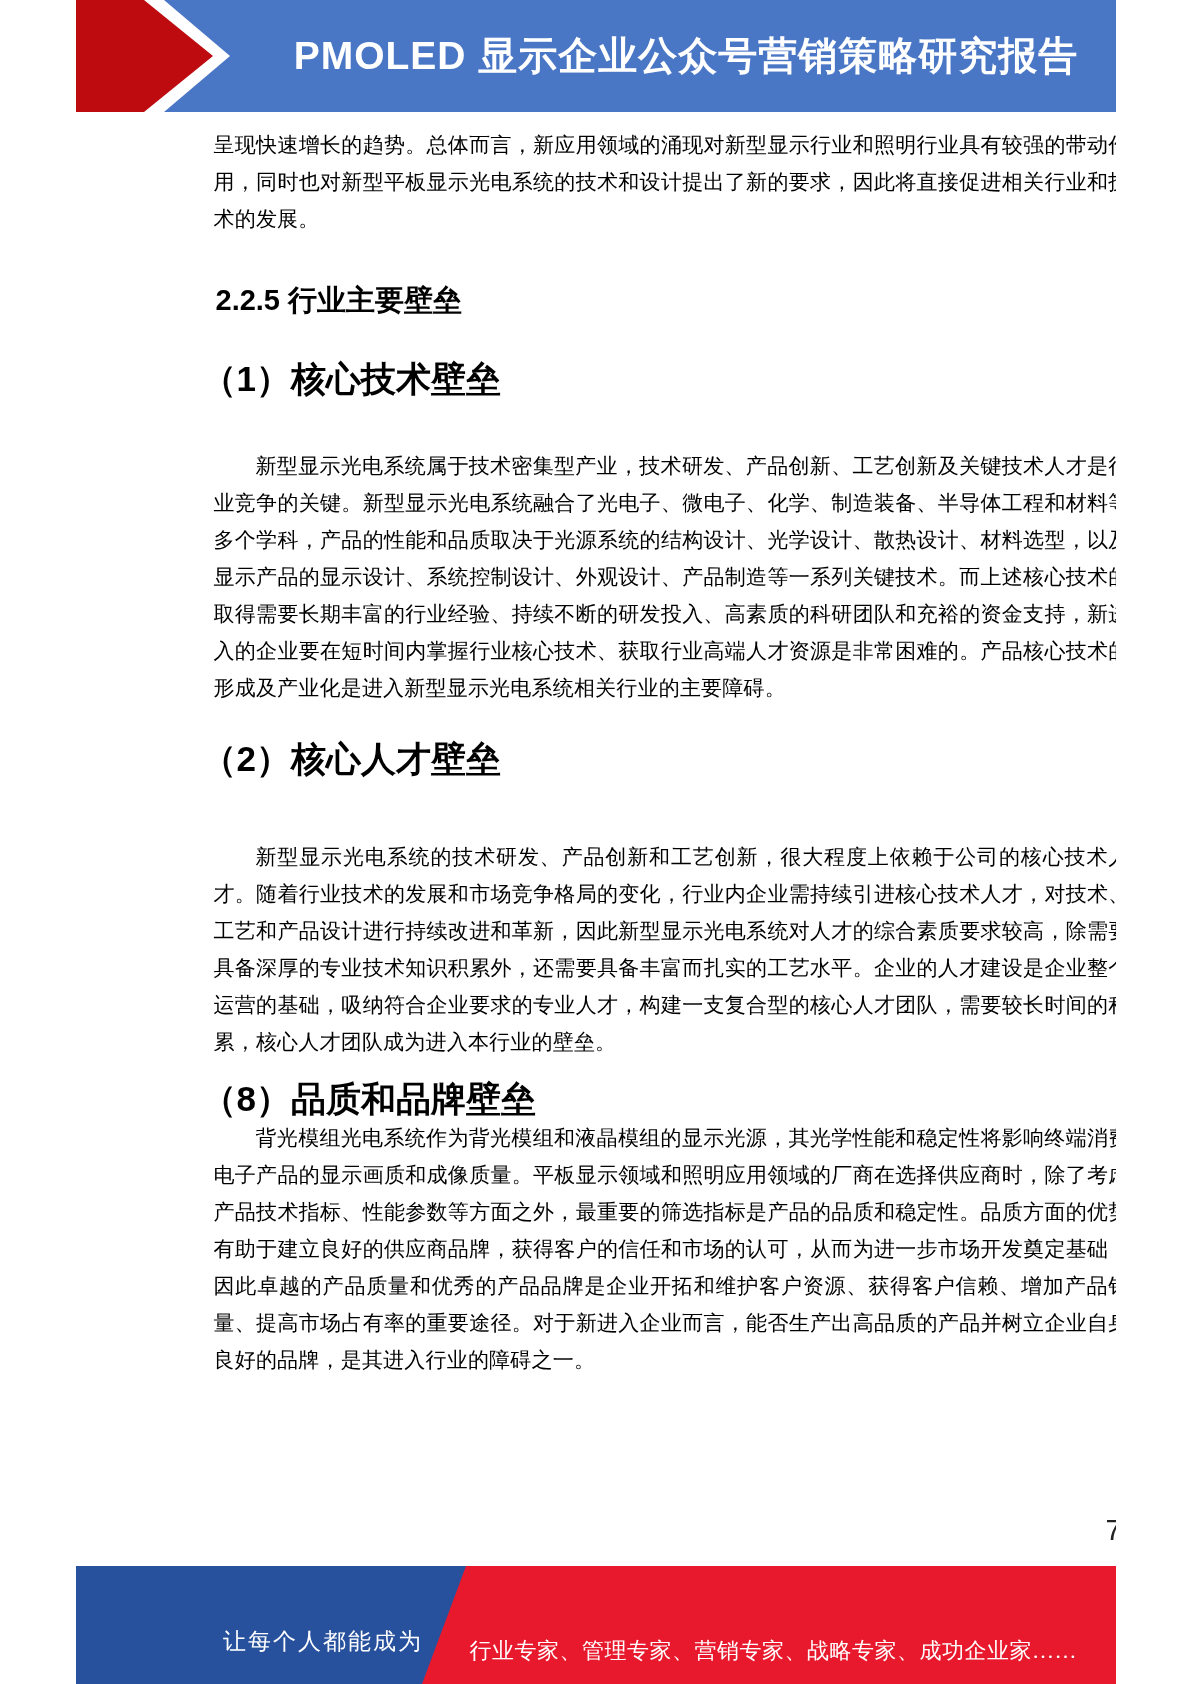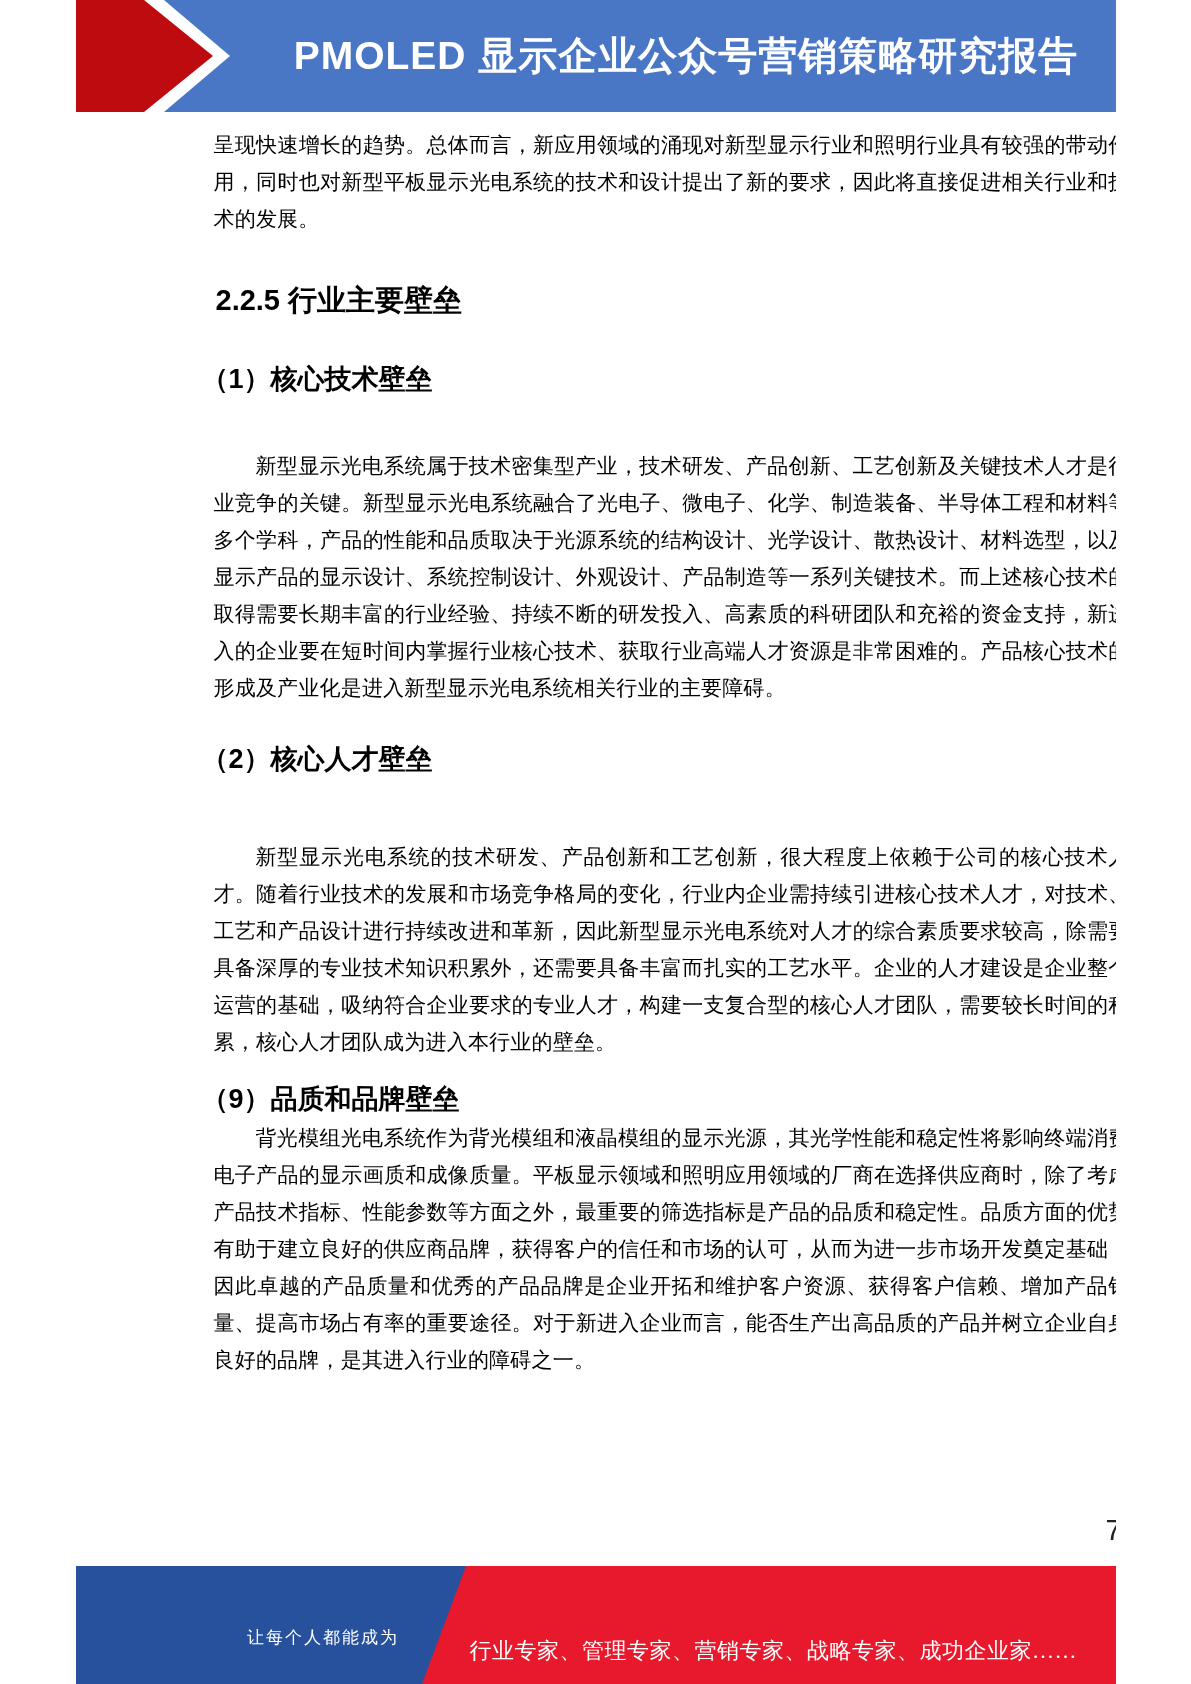--- a/index.html
+++ b/index.html
@@ -55,21 +55,21 @@
     font-size:29px;
     line-height:32px;
     color:#000;
     white-space:nowrap;
   }
   .h-sub{
     position:absolute;left:126px;
     margin:0;
     font-family:"Liberation Sans","DejaVu Sans",sans-serif;
     font-weight:700;
-    font-size:27px;
+    font-size:35px;
     line-height:30px;
     color:#000;
     white-space:nowrap;
   }
   
   .pageno{
     position:absolute;left:1018px;top:1514px;
     width:40px;
     font-family:"Liberation Sans","DejaVu Sans",sans-serif;
     font-size:29px;
@@ -78,21 +78,21 @@
   }
   
   .footer{
     position:absolute;left:0;top:1566px;
     width:1191px;height:118px;
   }
   .footer-svg{position:absolute;left:0;top:0;width:1191px;height:118px;display:block;}
   .footer-left-text{
     position:absolute;left:140px;top:60px;
     width:215px;
-    font-size:17px;
+    font-size:23px;
     letter-spacing:2px;
     color:#ffffff;
     text-align:center;
     white-space:nowrap;
   }
   .footer-right-text{
     position:absolute;left:394px;top:70px;
     font-size:22px;
     letter-spacing:0.5px;
     color:#ffffff;
@@ -117,21 +117,21 @@
   <p class="body-par" style="top:127px;">呈现快速增长的趋势。总体而言，新应用领域的涌现对新型显示行业和照明行业具有较强的带动作用，同时也对新型平板显示光电系统的技术和设计提出了新的要求，因此将直接促进相关行业和技术的发展。</p>
 
   <h2 class="h-num" style="top:284px;">2.2.5 行业主要壁垒</h2>
 
   <h3 class="h-sub" style="top:364px;">（1）核心技术壁垒</h3>
   <p class="body-par indent" style="top:448px;">新型显示光电系统属于技术密集型产业，技术研发、产品创新、工艺创新及关键技术人才是行业竞争的关键。新型显示光电系统融合了光电子、微电子、化学、制造装备、半导体工程和材料等多个学科，产品的性能和品质取决于光源系统的结构设计、光学设计、散热设计、材料选型，以及显示产品的显示设计、系统控制设计、外观设计、产品制造等一系列关键技术。而上述核心技术的取得需要长期丰富的行业经验、持续不断的研发投入、高素质的科研团队和充裕的资金支持，新进入的企业要在短时间内掌握行业核心技术、获取行业高端人才资源是非常困难的。产品核心技术的形成及产业化是进入新型显示光电系统相关行业的主要障碍。</p>
 
   <h3 class="h-sub" style="top:744px;">（2）核心人才壁垒</h3>
   <p class="body-par indent" style="top:827px;margin-top:12px;">新型显示光电系统的技术研发、产品创新和工艺创新，很大程度上依赖于公司的核心技术人才。随着行业技术的发展和市场竞争格局的变化，行业内企业需持续引进核心技术人才，对技术、工艺和产品设计进行持续改进和革新，因此新型显示光电系统对人才的综合素质要求较高，除需要具备深厚的专业技术知识积累外，还需要具备丰富而扎实的工艺水平。企业的人才建设是企业整个运营的基础，吸纳符合企业要求的专业人才，构建一支复合型的核心人才团队，需要较长时间的积累，核心人才团队成为进入本行业的壁垒。</p>
 
-  <h3 class="h-sub" style="top:1084px;">（9）品质和品牌壁垒</h3>
+  <h3 class="h-sub" style="top:1084px;">（8）品质和品牌壁垒</h3>
   <p class="body-par indent" style="top:1120px;">背光模组光电系统作为背光模组和液晶模组的显示光源，其光学性能和稳定性将影响终端消费电子产品的显示画质和成像质量。平板显示领域和照明应用领域的厂商在选择供应商时，除了考虑产品技术指标、性能参数等方面之外，最重要的筛选指标是产品的品质和稳定性。品质方面的优势有助于建立良好的供应商品牌，获得客户的信任和市场的认可，从而为进一步市场开发奠定基础，因此卓越的产品质量和优秀的产品品牌是企业开拓和维护客户资源、获得客户信赖、增加产品销量、提高市场占有率的重要途径。对于新进入企业而言，能否生产出高品质的产品并树立企业自身良好的品牌，是其进入行业的障碍之一。</p>
 
   <div class="pageno">7</div>
 
   <footer class="footer">
     <svg class="footer-svg" viewBox="0 0 1191 118" preserveAspectRatio="none" aria-hidden="true">
       <rect x="0" y="0" width="1191" height="118" style="fill:var(--footer-red,#E8192D)"></rect>
       <polygon points="0,0 390,0 346,118 0,118" style="fill:var(--footer-blue,#27519D)"></polygon>
     </svg>
     <div class="footer-left-text">让每个人都能成为</div>

